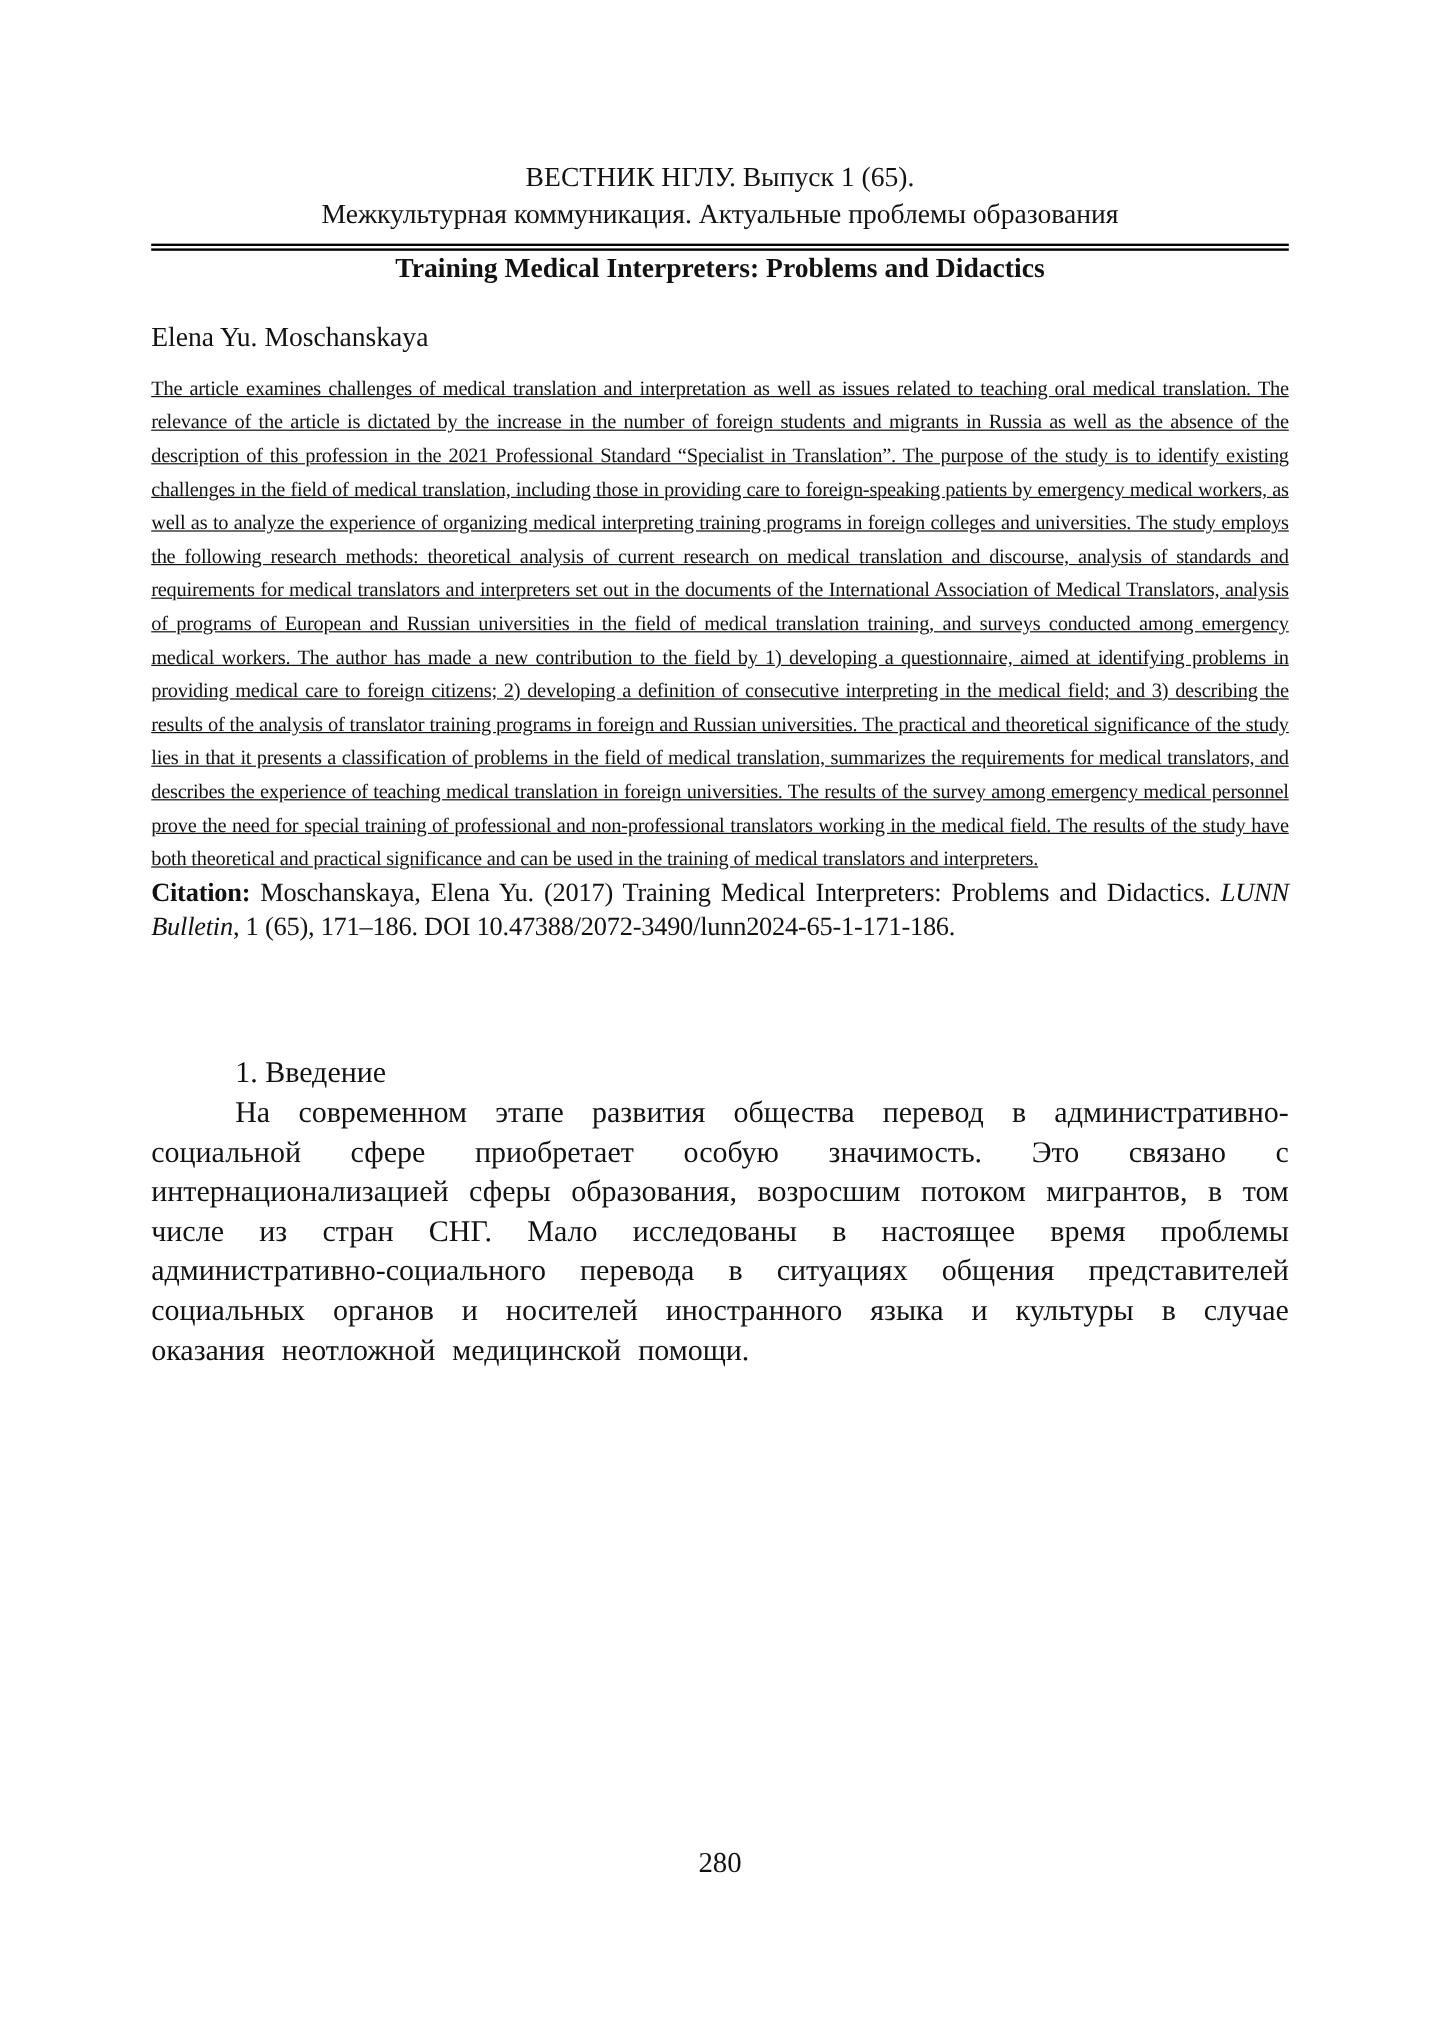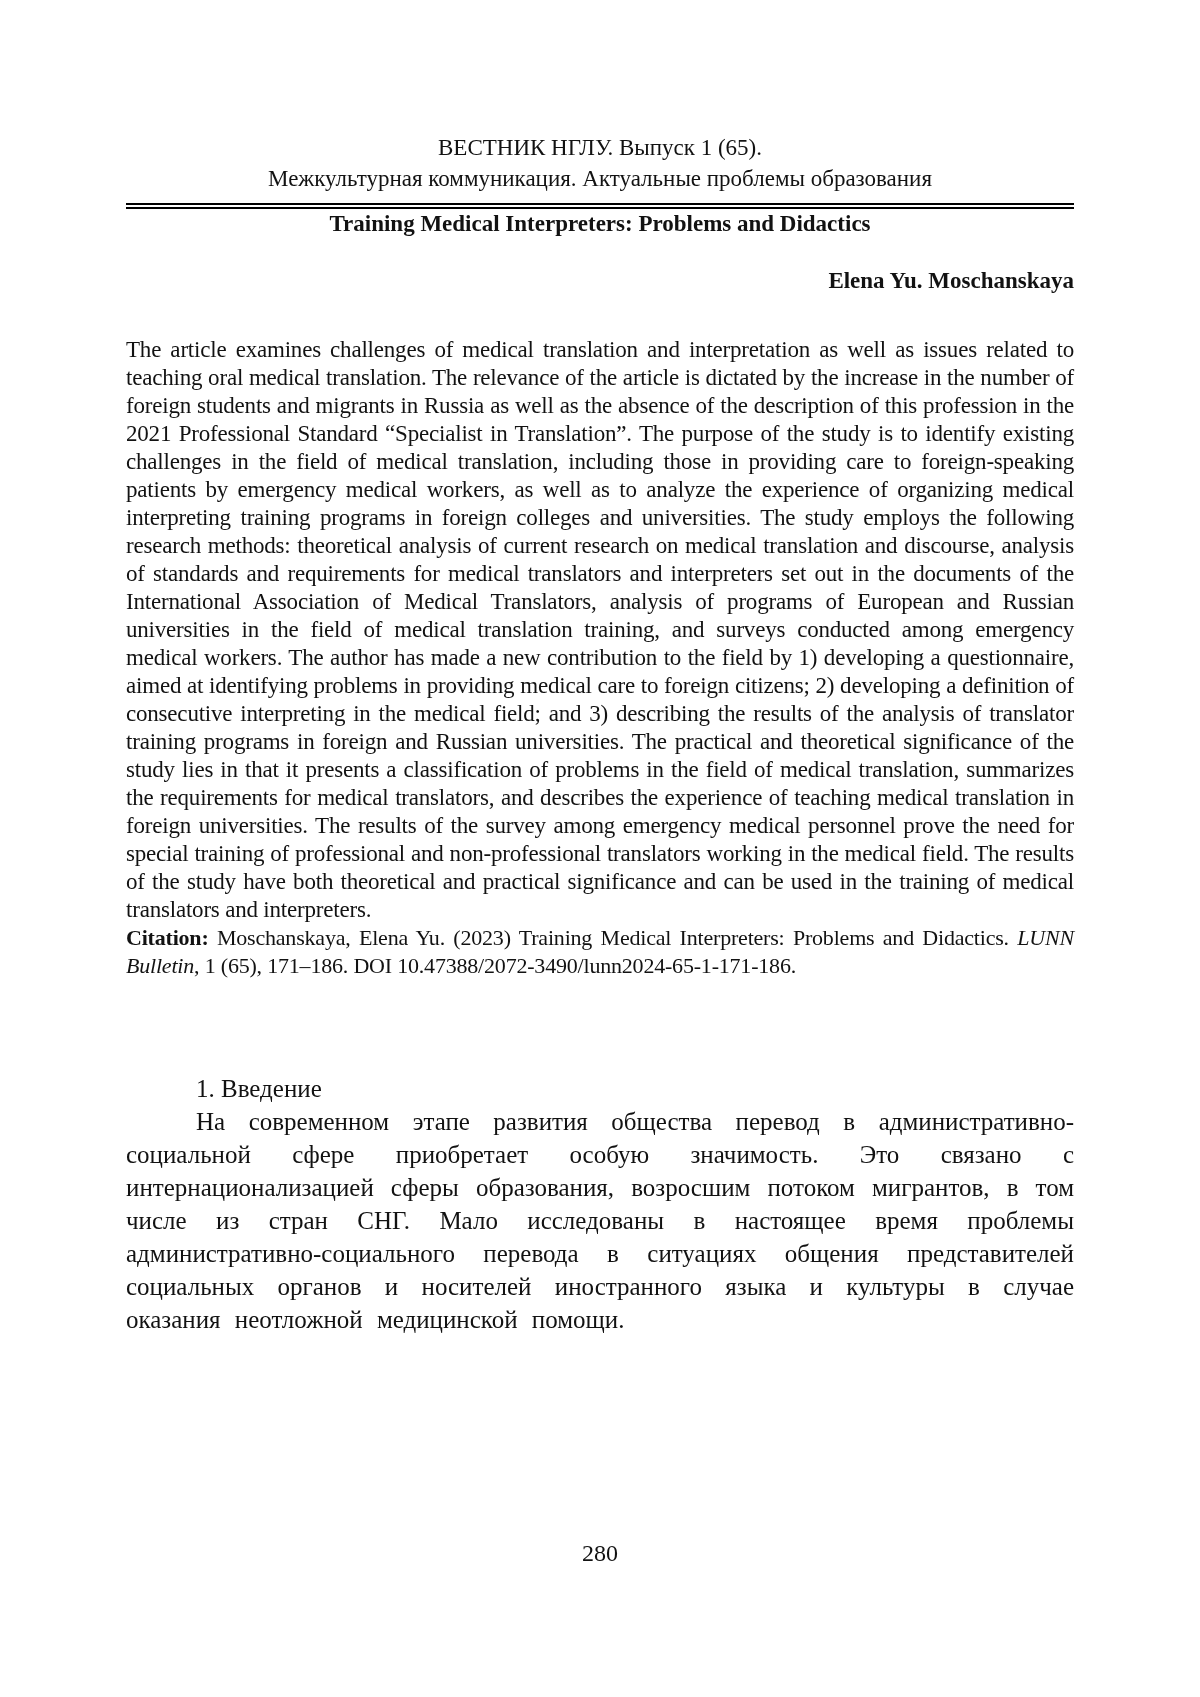--- a/index.html
+++ b/index.html
@@ -37,38 +37,39 @@
     border-bottom: 2px solid #000;
   }
   .title {
     text-align: center;
     font-weight: bold;
     font-size: 23px;
     line-height: 30px;
   }
   .author {
     margin-top: 27px;
-    text-align: right;
-    font-weight: bold;
+    text-align: left;
+    font-weight: normal;
     font-size: 23px;
     line-height: 30px;
   }
   .affil {
     margin-top: 26px;
     text-align: center;
     font-size: 23px;
     line-height: 30px;
   }
   .abstract {
-    margin-top: 40px;
-    font-size: 23px;
+    margin-top: 14px;
+    font-size: 17px;
     line-height: 28px;
     text-align: justify;
     letter-spacing: -0.2px;
     hyphens: auto;
+    text-decoration: underline;
   }
   .runin {
     font-size: 22px;
     line-height: 28px;
     text-align: justify;
     letter-spacing: -0.2px;
     hyphens: auto;
   }
   .runin b { font-weight: bold; }
   .italic { font-style: italic; }
@@ -111,21 +112,21 @@
     <div class="rule"></div>
 
     <div class="title">Training Medical Interpreters: Problems and Didactics</div>
 
     <div class="author">Elena Yu. Moschanskaya</div>
 
 
     <div class="abstract" lang="en">The article examines challenges of medical translation and interpretation as well as issues related to teaching oral medical translation. The relevance of the article is dictated by the increase in the number of foreign students and migrants in Russia as well as the absence of the description of this profession in the 2021 Professional Standard “Specialist in Translation”. The purpose of the study is to identify existing challenges in the field of medical translation, including those in providing care to foreign-speaking patients by emergency medical workers, as well as to analyze the experience of organizing medical interpreting training programs in foreign colleges and universities. The study employs the following research methods: theoretical analysis of current research on medical translation and discourse, analysis of standards and requirements for medical translators and interpreters set out in the documents of the International Association of Medical Translators, analysis of programs of European and Russian universities in the field of medical translation training, and surveys conducted among emergency medical workers. The author has made a new contribution to the field by 1) developing a questionnaire, aimed at identifying problems in providing medical care to foreign citizens; 2) developing a definition of consecutive interpreting in the medical field; and 3) describing the results of the analysis of translator training programs in foreign and Russian universities. The practical and theoretical significance of the study lies in that it presents a classification of problems in the field of medical translation, summarizes the requirements for medical translators, and describes the experience of teaching medical translation in foreign universities. The results of the survey among emergency medical personnel prove the need for special training of professional and non-professional translators working in the medical field. The results of the study have both theoretical and practical significance and can be used in the training of medical translators and interpreters.</div>
 
 
-    <div class="runin" lang="en"><b>Citation:</b> <span>Moschanskaya, Elena Yu. (2023) Training Medical Interpreters: Problems and Didactics.</span> <span class="italic">LUNN Bulletin</span><span>, 1 (65), 171–186. DOI 10.47388/2072-3490/lunn2024-65-1-171-186.</span></div>
+    <div class="runin" lang="en"><b>Citation:</b> <span>Moschanskaya, Elena Yu. (2017) Training Medical Interpreters: Problems and Didactics.</span> <span class="italic">LUNN Bulletin</span><span>, 1 (65), 171–186. DOI 10.47388/2072-3490/lunn2024-65-1-171-186.</span></div>
 
     <div class="section-heading" lang="ru">1. Введение</div>
 
     <div class="intro-par" lang="ru">На современном этапе развития общества перевод в административно-социальной сфере приобретает особую значимость. Это связано с интернационализацией сферы образования, возросшим потоком мигрантов, в том числе из стран СНГ. Мало исследованы в настоящее время проблемы административно-социального перевода в ситуациях общения представителей социальных органов и носителей иностранного языка и культуры в случае оказания неотложной медицинской помощи.</div>
 
   </div>
 
   <div class="pagenum">280</div>
 </div>
 

